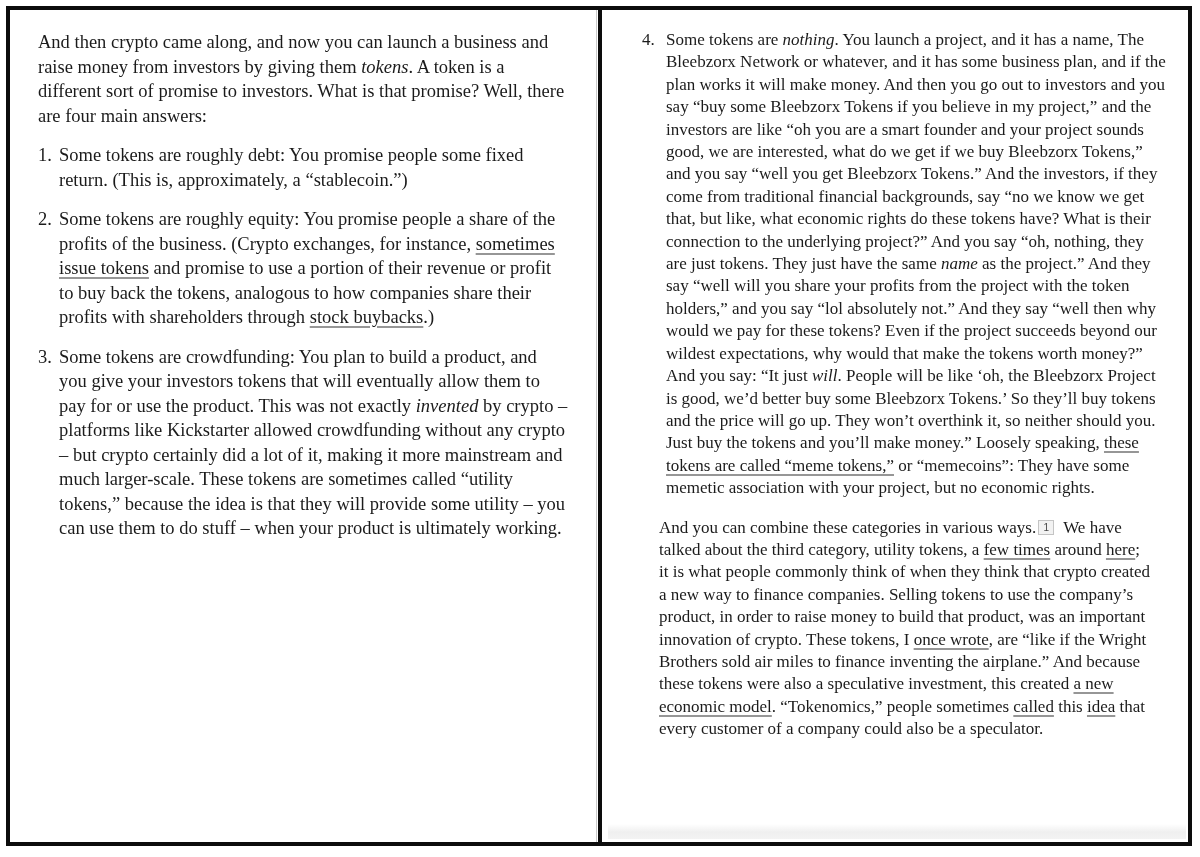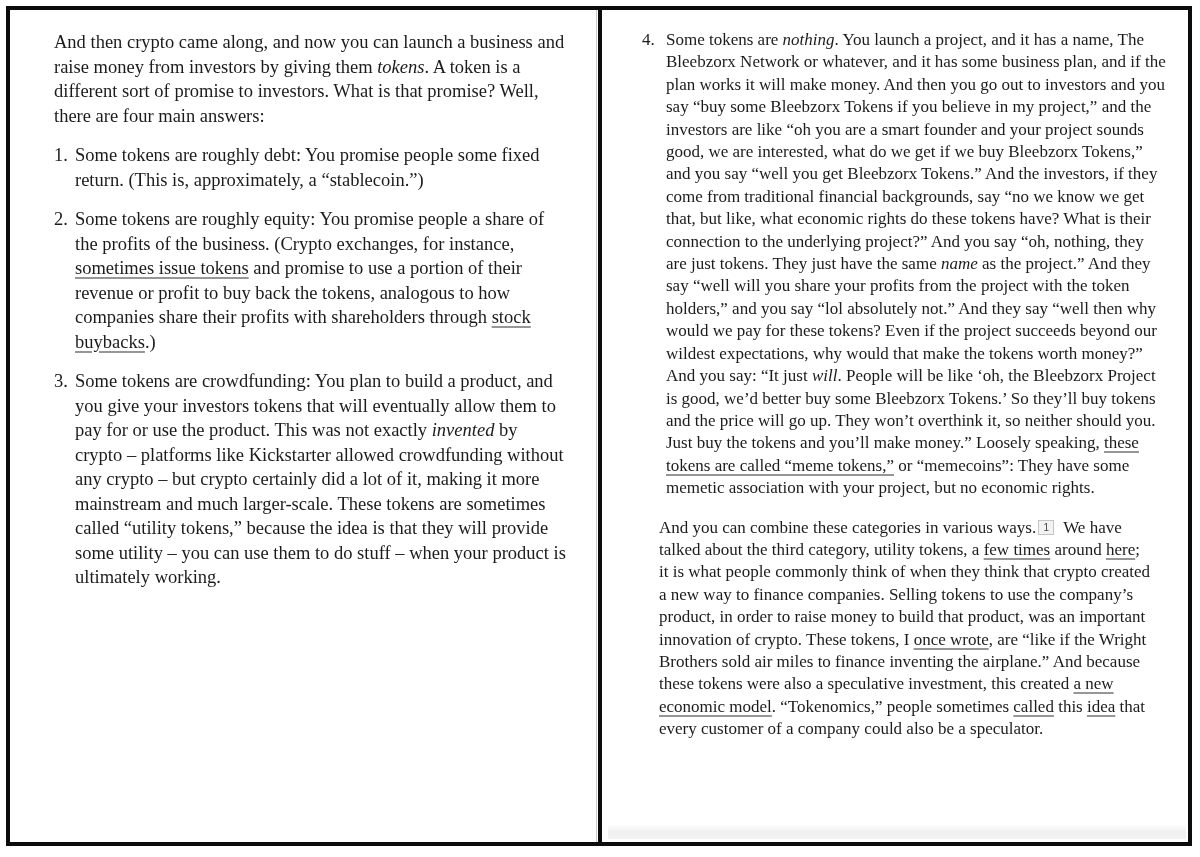--- a/index.html
+++ b/index.html
@@ -8,21 +8,21 @@
     font-family:"Liberation Serif","DejaVu Serif",serif;
     color:#1b1b1b;
     -webkit-font-smoothing:antialiased;
   }
   .frame {
     position:absolute; left:6px; top:6px; width:1186px; height:840px;
     box-sizing:border-box; border:4px solid #0c0c0c; background:#fff;
     display:flex;
   }
   .page { box-sizing:border-box; position:relative; }
-  .page-left  { width:586px; flex:none; padding:20px 28px 0 44px; }
+  .page-left  { width:586px; flex:none; padding:20px 28px 0 28px; }
   .divider {
     width:6px; flex:none;
     background:linear-gradient(90deg,#c9c9c9 0,#c9c9c9 1px,#ffffff 1px,#ffffff 2px,#0c0c0c 2px,#0c0c0c 6px);
   }
   .page-right { flex:1; padding:19px 20px 0 40px; }
 
   .lsize { font-size:18.5px; line-height:24.5px; }
   .rsize { font-size:17px;   line-height:22.4px; }
 
   .para { margin:0 0 15px 0; text-align:left; }

